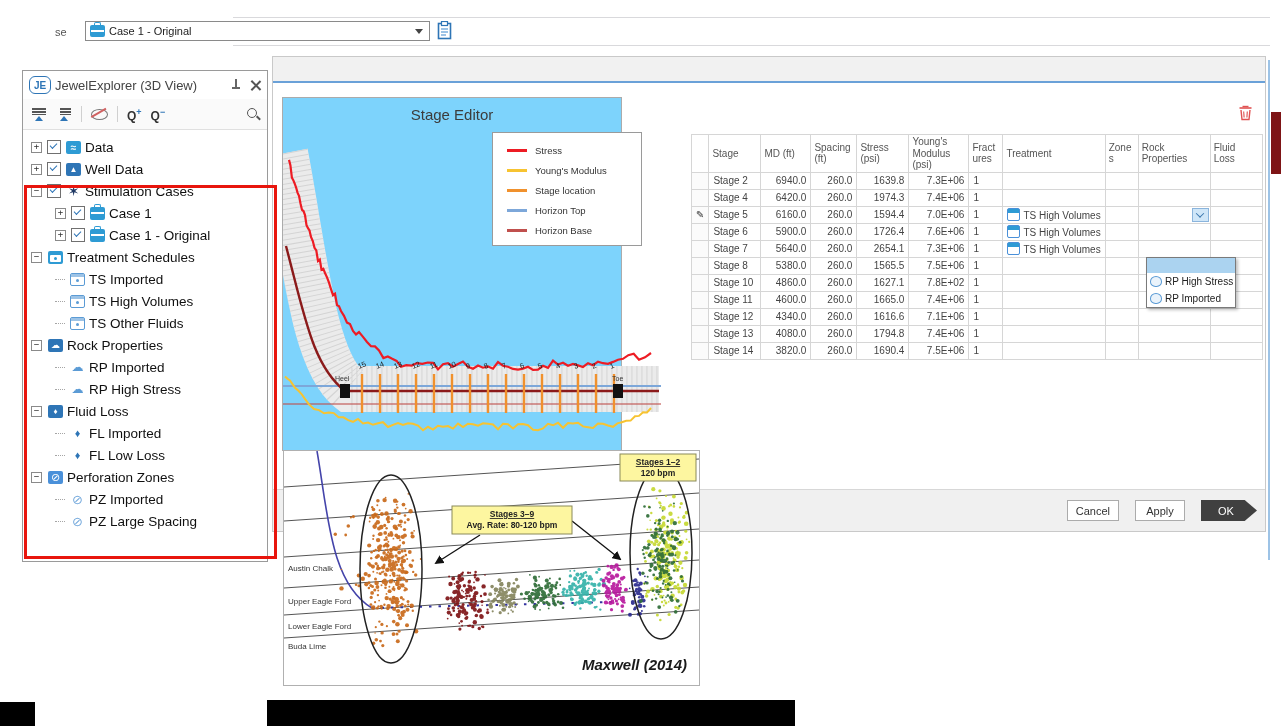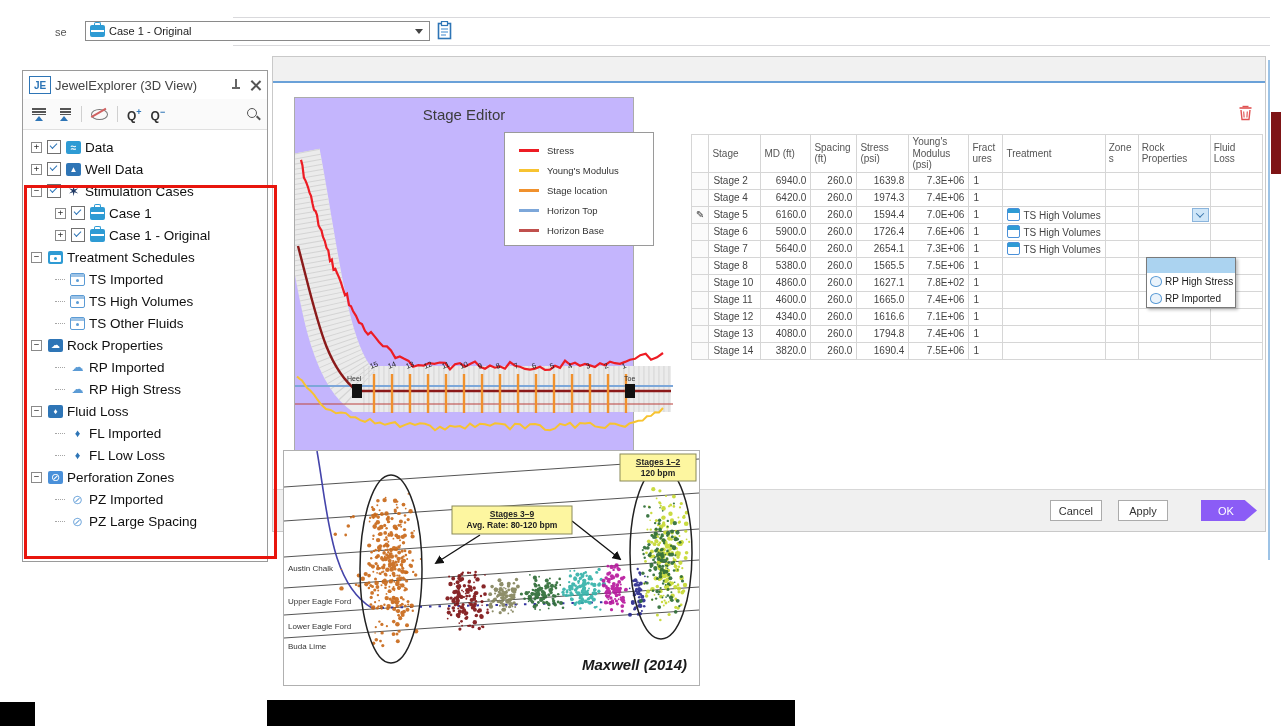--- a/index.html
+++ b/index.html
@@ -23,21 +23,21 @@
   .dialog{position:absolute;left:272px;top:56px;width:994px;height:476px;background:#fff;
       border:1px solid #c9c9c9;z-index:1;box-sizing:border-box;}
   .dialog-head{position:absolute;left:0;top:0;right:0;height:24px;background:#f1f1f1;border-bottom:2px solid #6aa1d8;}
   .dialog-foot{position:absolute;left:0;bottom:0;right:0;height:42px;background:#f0f0f0;border-top:1px solid #d7d7d7;
       display:flex;align-items:center;justify-content:flex-end;padding-right:8px;gap:16px;box-sizing:border-box;}
   .btn{height:21px;min-width:50px;background:#fff;border:1px solid #ababab;font-size:11px;color:#333;
       display:flex;align-items:center;justify-content:center;padding:0 8px;}
   .btn-ok{border:none;color:#fff;width:56px;clip-path:polygon(0 0,78% 0,100% 50%,78% 100%,0 100%);padding-right:14px;}
 
   
-  .stage-panel{position:absolute;left:21px;top:40px;width:340px;height:354px;border:1px solid #ababab;background:#c4b5fd;box-sizing:border-box;}
+  .stage-panel{position:absolute;left:9px;top:40px;width:340px;height:354px;border:1px solid #ababab;background:#7dd3fc;box-sizing:border-box;}
   .stage-title{position:absolute;left:0;right:0;top:8px;text-align:center;font-size:15px;color:#3c3c3c;}
   .legend{position:absolute;left:209px;top:34px;width:150px;border:1px solid #9a9a9a;background:#fff;padding:7px 0 5px 14px;box-sizing:border-box;}
   .leg-item{display:flex;align-items:center;height:20px;font-size:9.5px;color:#333;}
   .leg-swatch{width:20px;height:3px;margin-right:8px;flex:none;}
 
   
   .grid-wrap{position:absolute;left:418px;top:77px;}
   table.grid{border-collapse:collapse;table-layout:fixed;font-size:10px;color:#444;}
   table.grid th,table.grid td{border:1px solid #d6d6d6;padding:1px 4px;overflow:hidden;white-space:nowrap;box-sizing:border-box;}
   table.grid th{font-weight:400;color:#555;text-align:left;vertical-align:middle;line-height:1.15;overflow-wrap:anywhere;white-space:normal;height:30px;padding:1px 3px;}
@@ -60,21 +60,21 @@
   .rpico{display:inline-block;width:10px;height:9px;border:1px solid #5b9bd5;border-radius:50% 50% 45% 45%;
       background:#eaf3fb;margin-right:3px;flex:none;}
 
   
   .trash{position:absolute;left:965px;top:47px;width:15px;height:17px;cursor:pointer;}
 
   
   .explorer{position:absolute;left:22px;top:70px;width:246px;height:492px;background:#fff;border:1px solid #9a9a9a;z-index:5;box-sizing:border-box;}
   .exp-title{height:28px;display:flex;align-items:center;padding:0 6px;font-size:13px;color:#444;}
   .je-badge{width:20px;height:16px;border:1px solid #2e75b6;color:#2e75b6;font-size:10px;font-weight:bold;
-      display:flex;align-items:center;justify-content:center;margin-right:4px;border-radius:0;flex:none;}
+      display:flex;align-items:center;justify-content:center;margin-right:4px;border-radius:6px;flex:none;}
   .exp-title .t{flex:1;}
   .pin{width:9px;height:12px;position:relative;margin-right:10px;}
   .pin::before{content:'';position:absolute;left:3px;top:0;width:2px;height:8px;background:#666;}
   .pin::after{content:'';position:absolute;left:0;top:8px;width:8px;height:2px;background:#666;}
   .xclose{width:10px;height:10px;position:relative;}
   .xclose::before,.xclose::after{content:'';position:absolute;left:4px;top:-1px;width:1.6px;height:13px;background:#555;}
   .xclose::before{transform:rotate(45deg);} .xclose::after{transform:rotate(-45deg);}
   .toolbar{height:30px;border-bottom:1px solid #e0e0e0;background:#fafafa;display:flex;align-items:center;padding:0 8px;gap:9px;}
   .tb-sep{width:1px;height:16px;background:#d0d0d0;}
   .tb-sort{display:flex;flex-direction:column;align-items:center;width:16px;}
@@ -405,21 +405,21 @@
     <path d="M4.5 2.5 h6" stroke="#e05252" stroke-width="1.4" fill="none"></path>
     <path d="M1.5 4 h12" stroke="#e05252" stroke-width="1.6" fill="none"></path>
     <path d="M3 6 l1 9.5 h7 l1 -9.5" stroke="#e05252" stroke-width="1.4" fill="none"></path>
     <line x1="5.7" y1="7.5" x2="6.1" y2="13.5" stroke="#e05252" stroke-width="1.1"></line>
     <line x1="9.3" y1="7.5" x2="8.9" y2="13.5" stroke="#e05252" stroke-width="1.1"></line>
   </svg>
 
   <div class="dialog-foot">
     <button class="btn">Cancel</button>
     <button class="btn">Apply</button>
-    <button class="btn btn-ok" style="background: #8b5cf6; margin-left: 17px;">OK</button>
+    <button class="btn btn-ok" style="background: #404040;">OK</button>
   </div>
 </div>
 
 <div class="popup">
   <div class="sel-row"></div>
 <div class="item">
       <span class="rpico"></span>
       <span>RP High Stress</span>
     </div>
     <div class="item">

